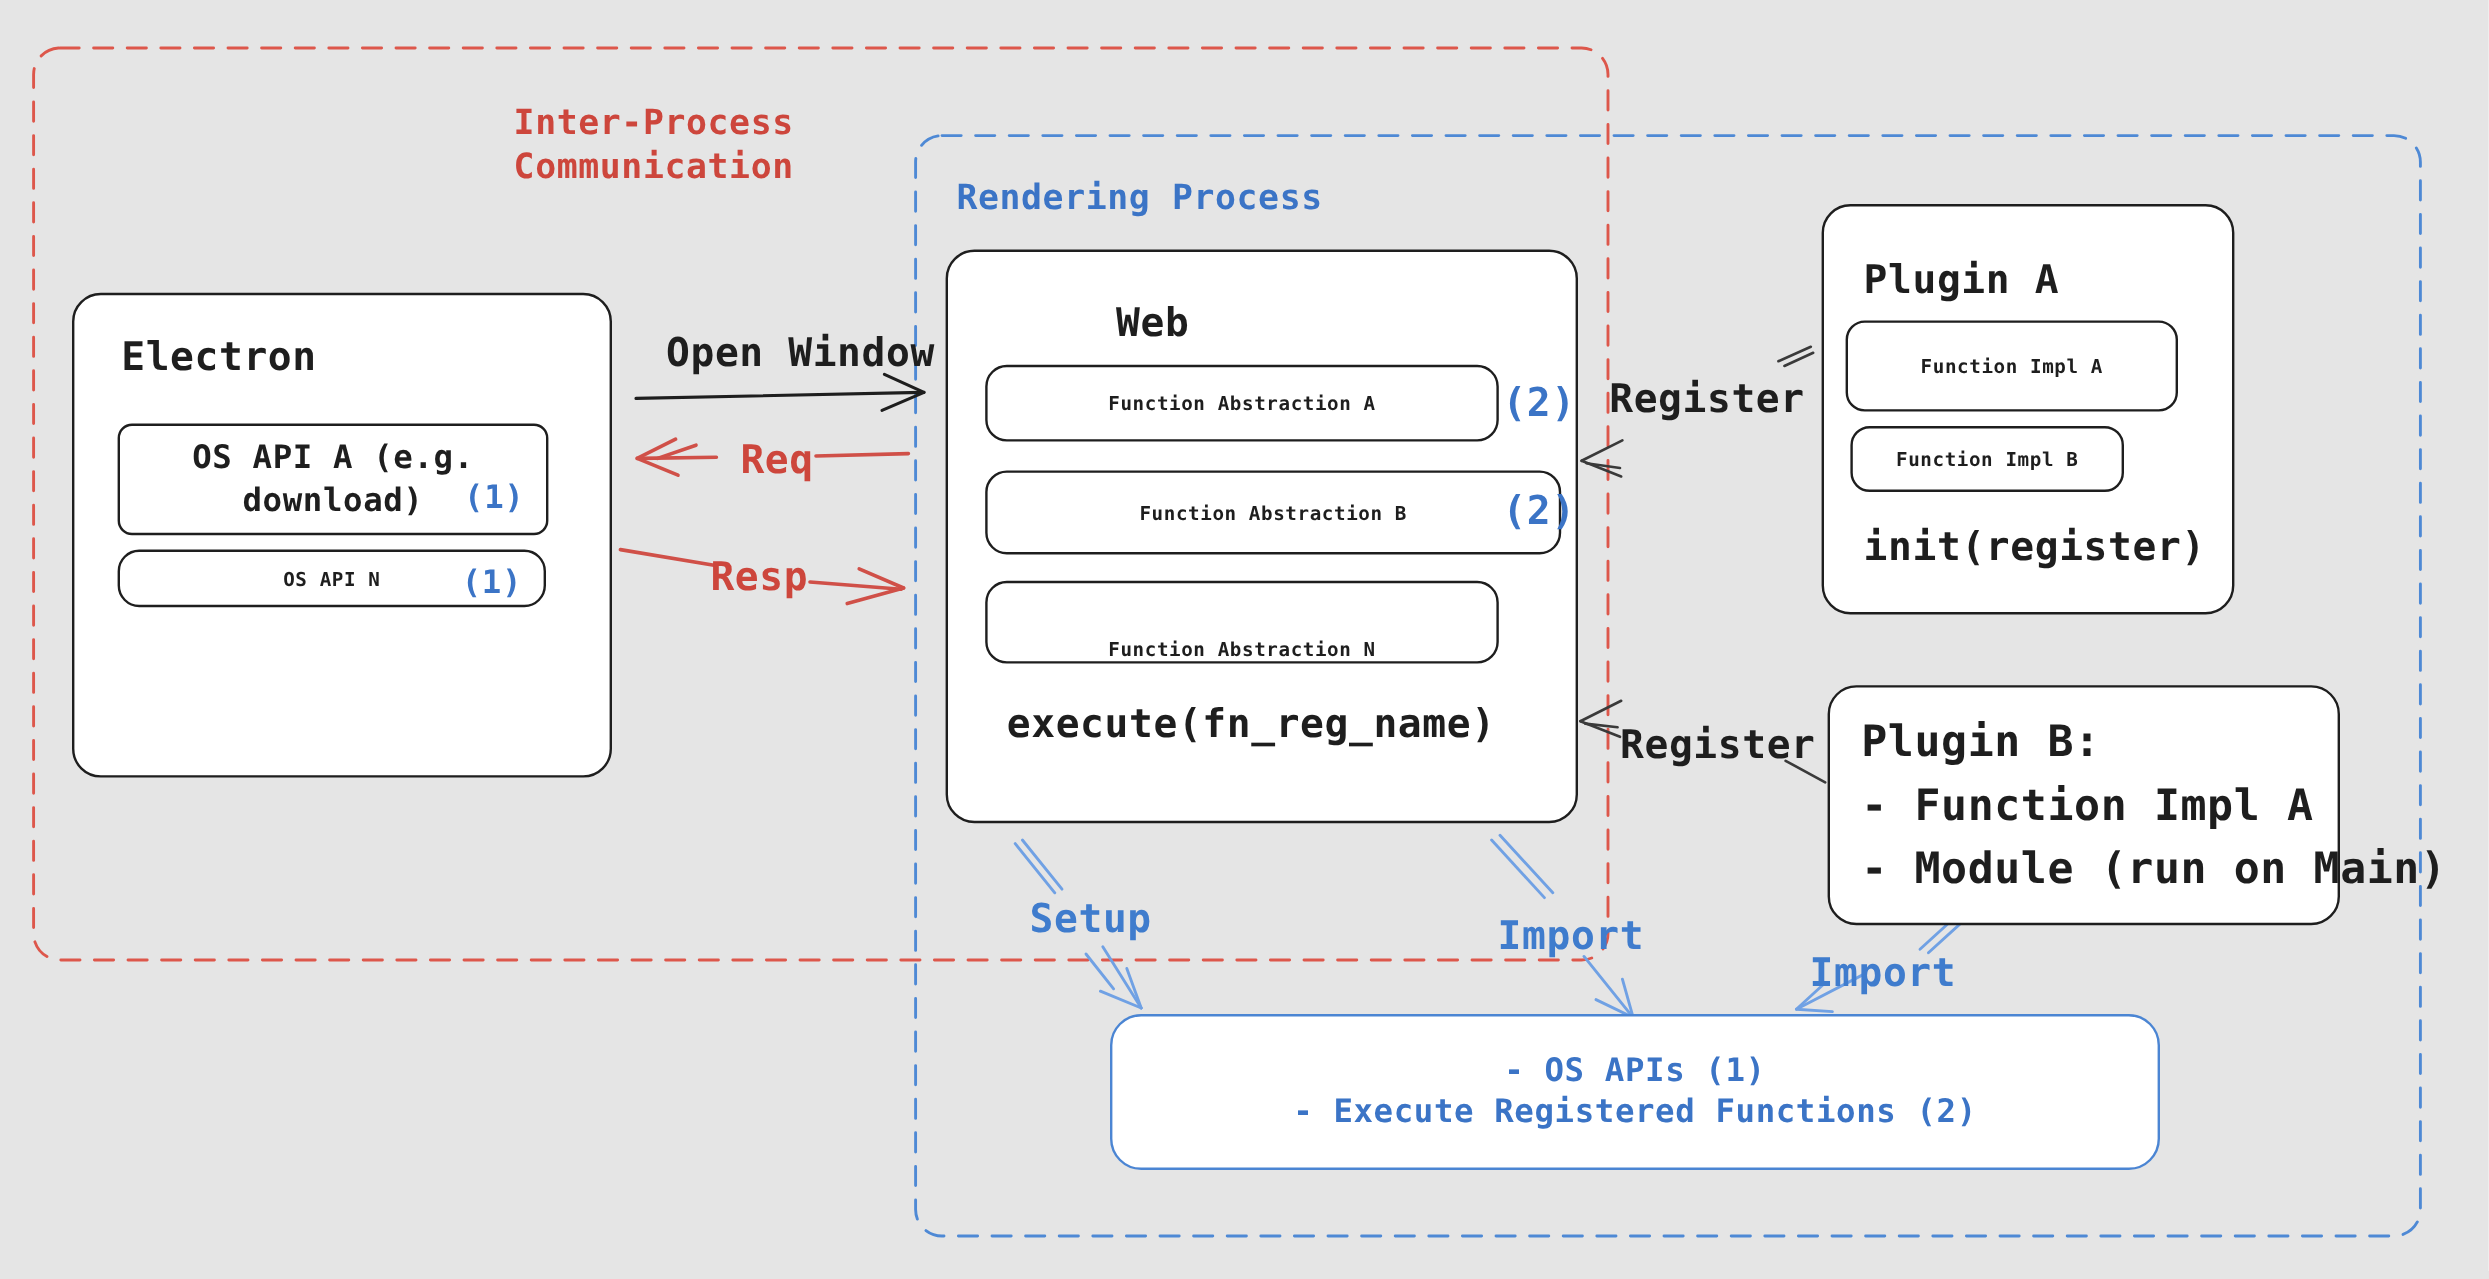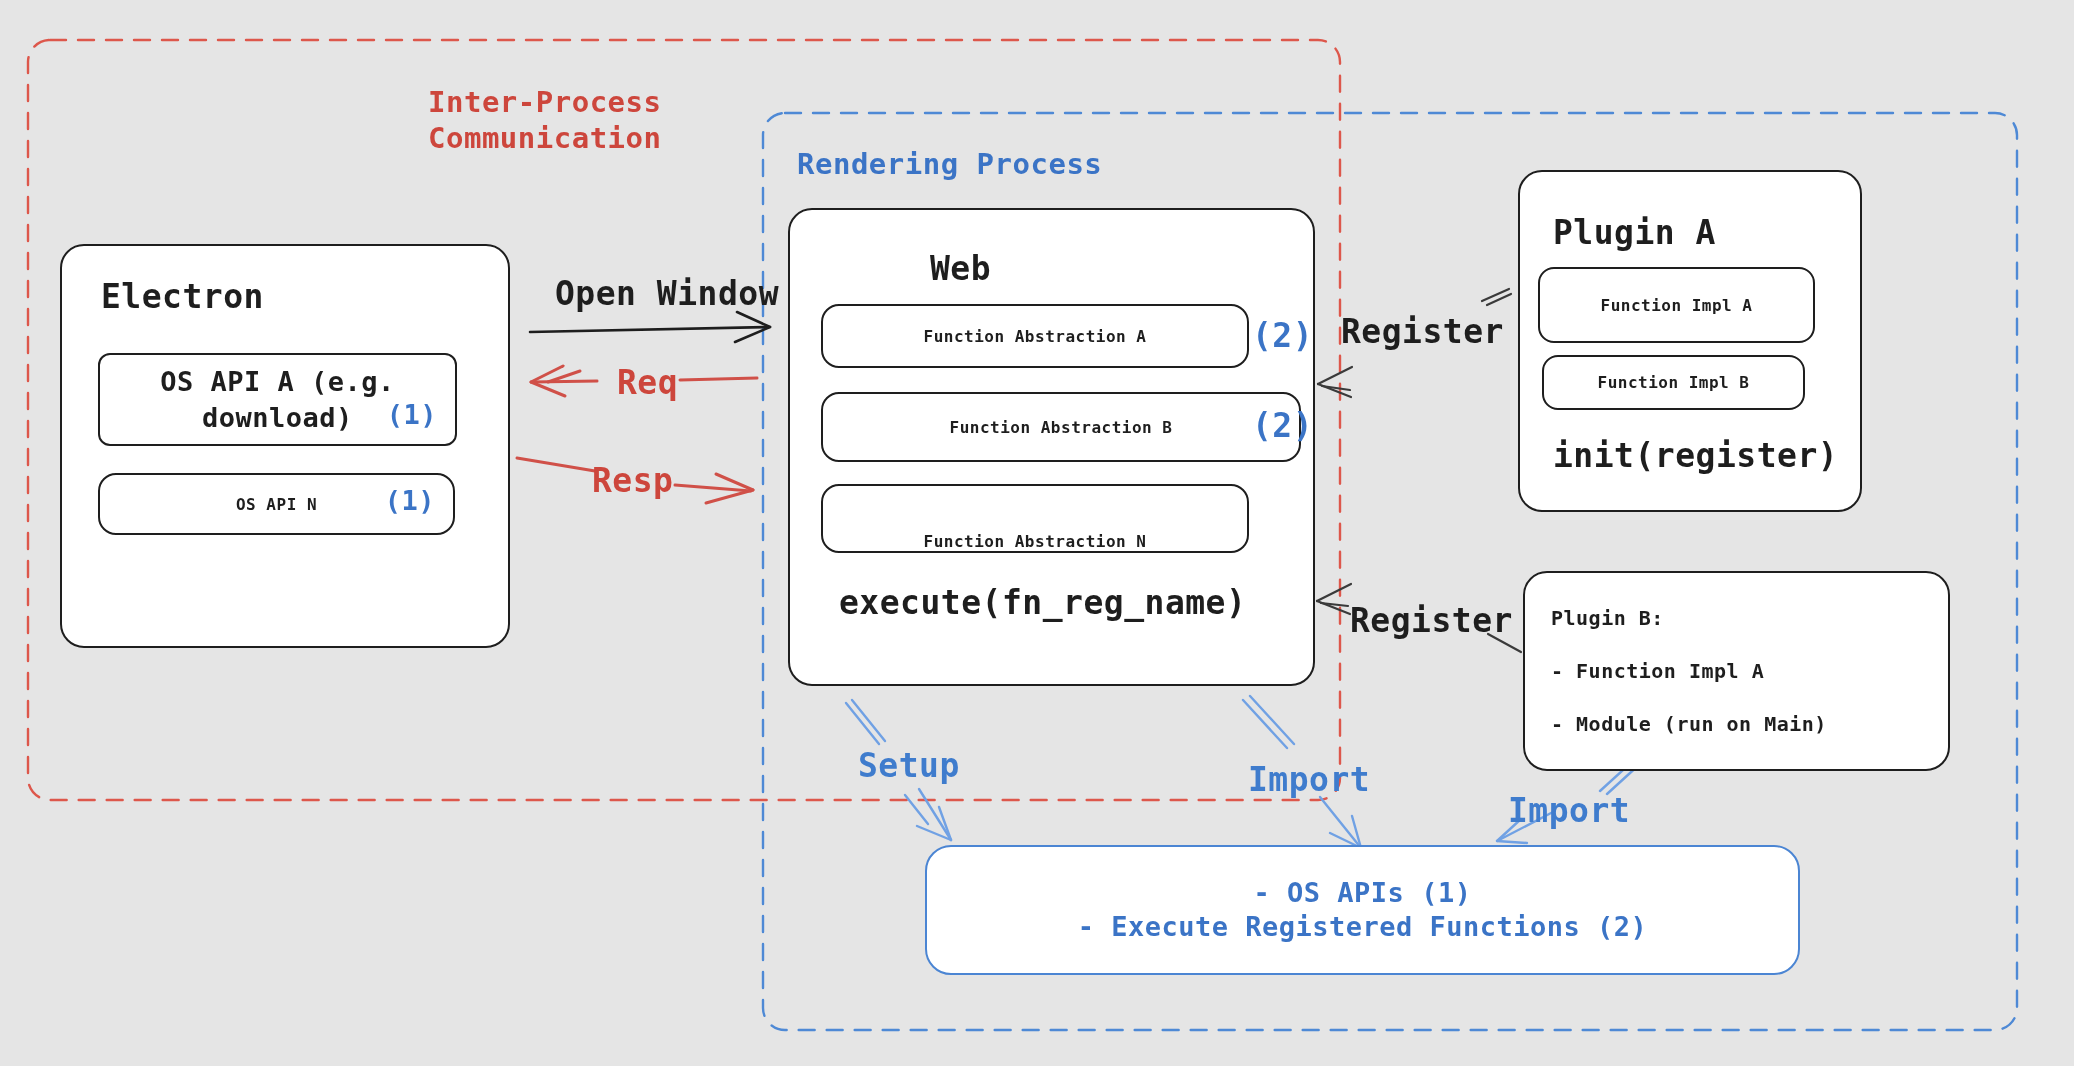--- a/index.html
+++ b/index.html
@@ -18,21 +18,21 @@
     position:absolute;border:2.4px solid #1e1e1e;border-radius:24px;
     background:#ffffff;box-sizing:border-box;
   }
   .box.center{display:flex;align-items:center;justify-content:center;text-align:center;}
   .box .badge{position:absolute;color:#3b74c6;}
   .corebox{
     position:absolute;border:2.6px solid #4b85d3;border-radius:26px;background:#ffffff;
     box-sizing:border-box;display:flex;flex-direction:column;align-items:center;justify-content:center;
     color:#3b74c6;font-size:27px;line-height:34px;text-align:center;
   }
-  .plines div{font-size:20px;line-height:53px;white-space:pre;}
+  .plines div{font-size:36px;line-height:53px;white-space:pre;}
 </style>
 </head>
 <body>
 
 <div class="stage">
 
   <svg class="wires" width="2074" height="1066" viewBox="0 0 2074 1066" fill="none" stroke-linecap="round" stroke-linejoin="round">
 
     <rect x="28" y="40" width="1312" height="760" rx="22" stroke="#dd574b" stroke-width="2.4" stroke-dasharray="16 12"></rect>
 
@@ -109,21 +109,21 @@
   <div class="lbl" style="left:101px;top:279px;">Electron</div>
 
   <div class="box center" style="left:98px;top:353px;width:359px;height:93px;border-width:2px;border-radius:12px;">
     <div style="font-size:27px;line-height:36px;">
       <div>OS API A (e.g.</div>
       <div>download)</div>
     </div>
     <span class="badge" style="right:18px;bottom:14px;font-size:27px;">(1)</span>
   </div>
 
-  <div class="box center" style="left:98px;top:473px;width:357px;height:62px;border-width:2px;border-radius:18px;">
+  <div class="box center" style="left:98px;top:458px;width:357px;height:48px;border-width:2px;border-radius:18px;">
     <span>OS API N</span>
     <span class="badge" style="right:18px;top:10px;font-size:27px;">(1)</span>
   </div>
 
   <div class="lbl" style="left:555px;top:276px;">Open Window</div>
   <div class="lbl red" style="left:617px;top:365px;">Req</div>
   <div class="lbl red" style="left:592px;top:463px;text-align:center;">Resp</div>
 
   <div class="box" style="left:788px;top:208px;width:527px;height:478px;"></div>
   <div class="lbl" style="left:930px;top:251px;">Web</div>
@@ -146,21 +146,21 @@
 
   <div class="lbl" style="left:1341px;top:314px;">Register</div>
   <div class="lbl" style="left:1350px;top:603px;">Register</div>
 
   <div class="box" style="left:1518px;top:170px;width:344px;height:342px;"></div>
   <div class="lbl" style="left:1553px;top:215px;">Plugin A</div>
 
   <div class="box center" style="left:1538px;top:267px;width:277px;height:76px;border-width:2px;border-radius:16px;">
     <span>Function Impl A</span>
   </div>
-  <div class="box center" style="left:1542px;top:355px;width:263px;height:55px;border-width:2px;border-radius:16px;">
+  <div class="box center" style="left:1542px;top:355px;width:228px;height:55px;border-width:2px;border-radius:16px;">
     <span>Function Impl B</span>
   </div>
   <div class="lbl" style="left:1553px;top:438px;">init(register)</div>
 
   <div class="box" style="left:1523px;top:571px;width:427px;height:200px;"></div>
   <div class="plines" style="position:absolute;left:1551px;top:592px;">
     <div>Plugin B:</div>
     <div>- Function Impl A</div>
     <div>- Module (run on Main)</div>
   </div>

